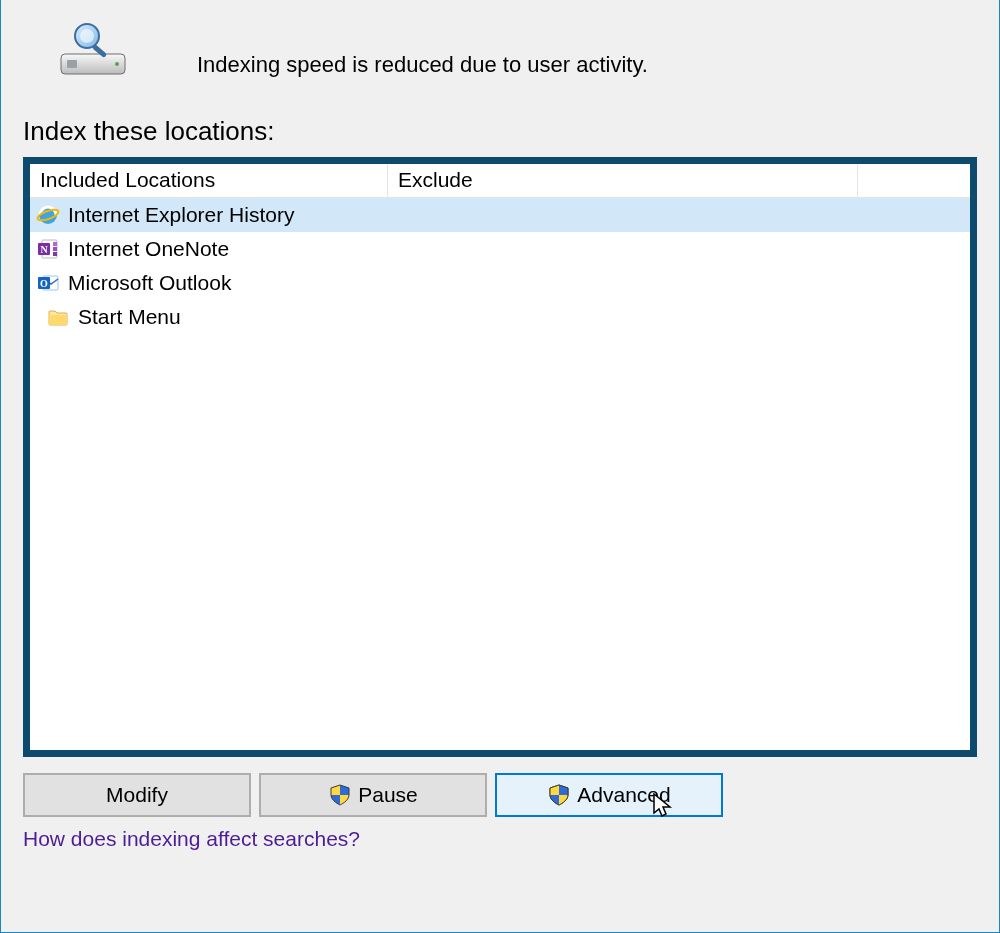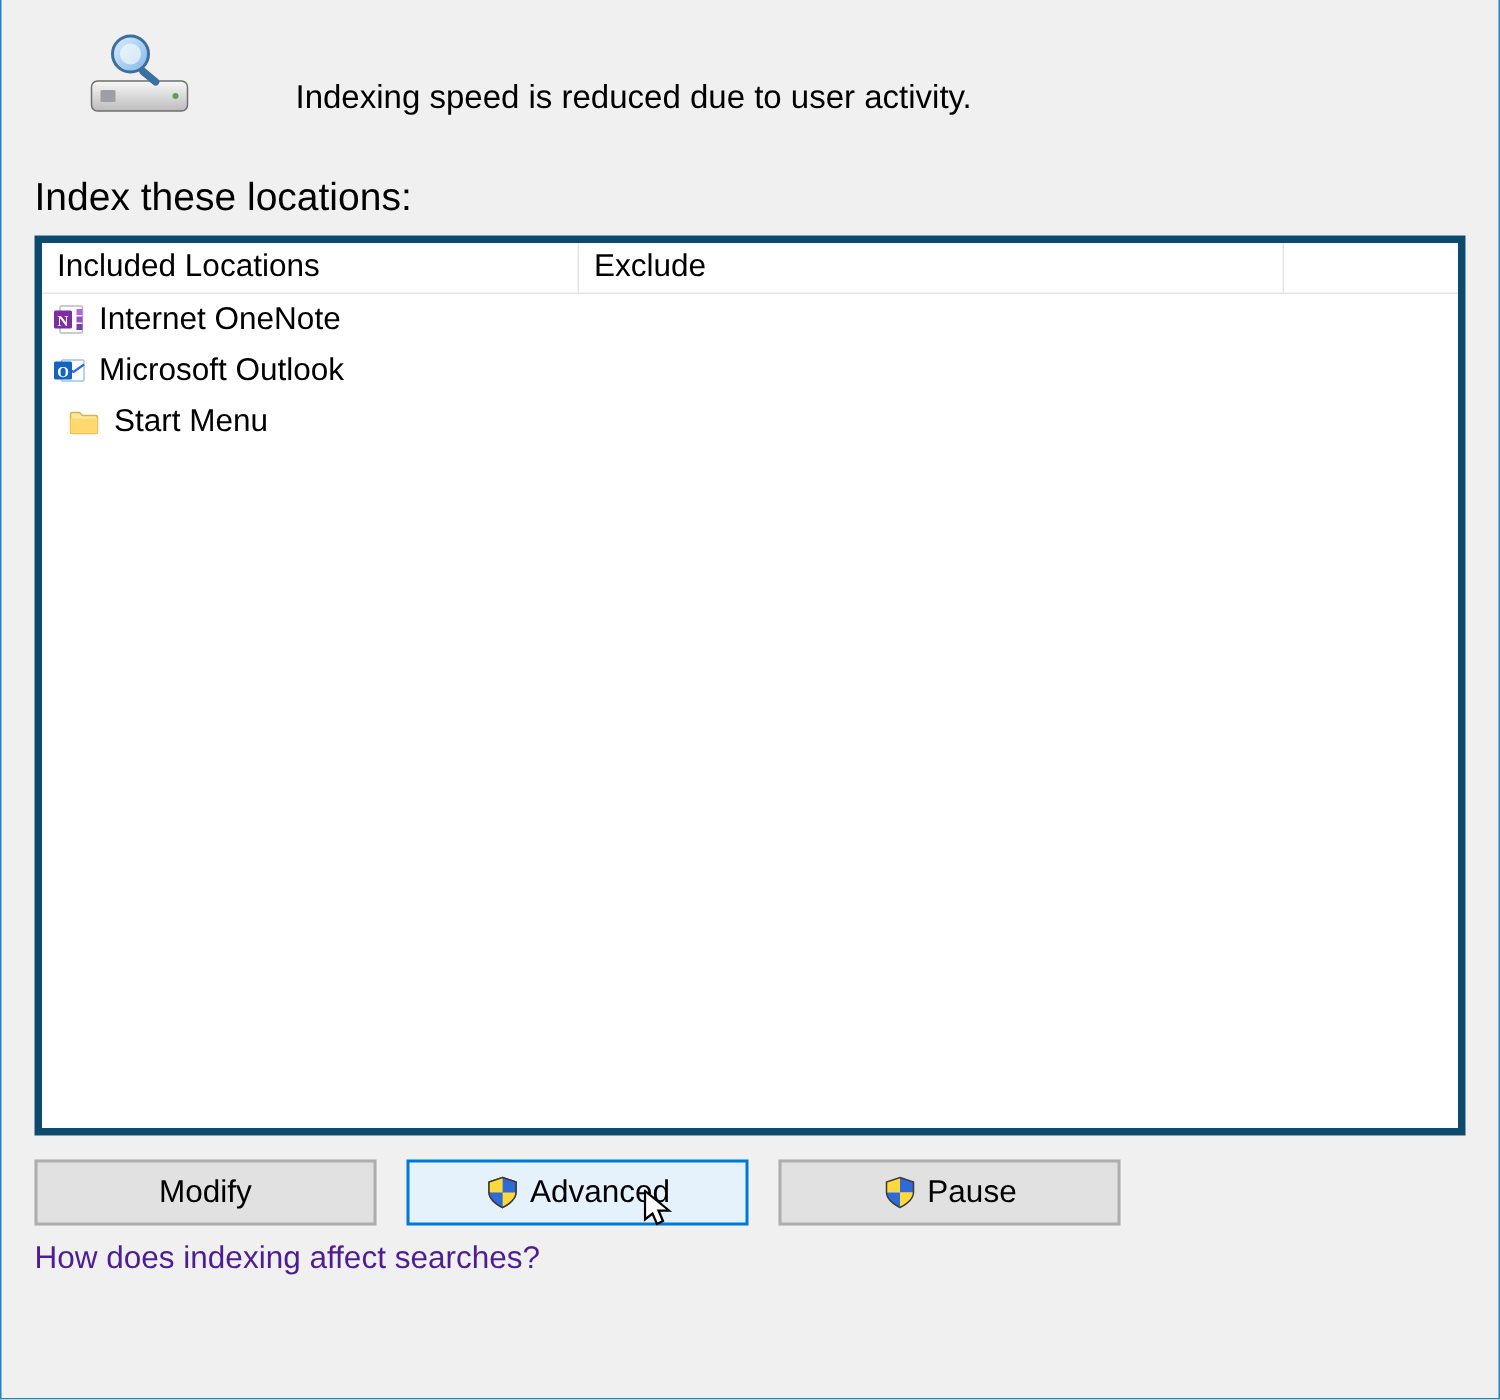--- a/index.html
+++ b/index.html
@@ -36,21 +36,21 @@
     color: #000;
   }
   .section-label {
     margin: 28px 22px 10px 22px;
     font-size: 26px;
   }
   .list-frame {
     margin: 0 22px;
     height: 600px;
     background: #fff;
-    border: 5px solid #0c4a6e;
+    border: 7px solid #0c4a6e;
     display: flex;
     flex-direction: column;
   }
   .headers {
     display: flex;
     height: 34px;
     width: 100%;
   }
   .hcell {
     border-right: 1px solid #e5e5e5;
@@ -88,21 +88,21 @@
     margin-right: 8px;
     display: inline-flex;
     align-items: center;
     justify-content: center;
   }
   .row-label { font-size: 21px; }
   .row-indent .row-icon { margin-left: 10px; }
 
   .button-row {
     display: flex;
-    gap: 20px;
+    gap: 8px;
     margin: 16px 22px 0 22px;
   }
   .win-btn {
     width: 228px; height: 44px;
     border: 2px solid #adadad;
     background: #e1e1e1;
     font: inherit;
     font-size: 21px;
     display: flex;
     align-items: center;
@@ -159,20 +159,33 @@
 
   <div class="section-label">Index these locations:</div>
 
   <div class="list-frame">
     <div class="headers">
       <div class="hcell col-included">Included Locations</div>
       <div class="hcell col-exclude">Exclude</div>
       <div class="hcell col-last"></div>
     </div>
     <div class="rows" id="rows-container">
+        <div class="row selected">
+          <div class="cell-included">
+            <span class="row-icon">
+  <svg viewBox="0 0 24 24" width="24" height="24">
+    <circle cx="12" cy="12" r="9" fill="#3aa6e8"></circle>
+    <path d="M4 12 A8 8 0 0 1 20 12" fill="none" stroke="#fff" stroke-width="3"></path>
+    <ellipse cx="12" cy="12" rx="11" ry="4" fill="none" stroke="#f7b500" stroke-width="2" transform="rotate(-20 12 12)"></ellipse>
+  </svg>
+</span>
+            <span class="row-label">Internet Explorer History</span>
+          </div>
+          <div class="cell-exclude"></div>
+        </div>
         <div class="row">
           <div class="cell-included">
             <span class="row-icon">
   <svg viewBox="0 0 24 24" width="24" height="24">
     <rect x="6" y="3" width="15" height="18" rx="1" fill="#fff" stroke="#bbb"></rect>
     <rect x="17" y="5" width="4" height="4" fill="#b366d9"></rect>
     <rect x="17" y="10" width="4" height="4" fill="#9a4fc7"></rect>
     <rect x="17" y="15" width="4" height="4" fill="#7c3aa8"></rect>
     <rect x="2" y="6" width="12" height="12" rx="1" fill="#7c2da3"></rect>
     <text x="8" y="16" font-size="10" font-weight="bold" fill="#fff" text-anchor="middle" font-family="Segoe UI">N</text>
@@ -209,20 +222,32 @@
           <div class="cell-exclude"></div>
         </div>
         <div class="row row-indent">
         </div>
       </div>
   </div>
 
   <div class="button-row">
     <button class="win-btn">
       <span>Modify</span>
+    </button>
+    <button class="win-btn">
+      <span class="shield-svg">
+        <svg viewBox="0 0 24 24" width="24" height="24">
+          <path d="M12 2 L21 5 V12 L12 12 Z" fill="#2f6bd6"></path>
+          <path d="M12 2 L3 5 V12 L12 12 Z" fill="#ffd83d"></path>
+          <path d="M12 12 L21 12 C21 18 12 22 12 22 Z" fill="#ffd83d"></path>
+          <path d="M12 12 L3 12 C3 18 12 22 12 22 Z" fill="#2f6bd6"></path>
+          <path d="M12 2 L21 5 V12 C21 18 12 22 12 22 C12 22 3 18 3 12 V5 Z" fill="none" stroke="#3a3a3a" stroke-width="1"></path>
+        </svg>
+      </span>
+      <span>Pause</span>
     </button>
     <button class="win-btn focused">
       <span class="shield-svg">
         <svg viewBox="0 0 24 24" width="24" height="24">
           <path d="M12 2 L21 5 V12 C21 18 12 22 12 22 C12 22 3 18 3 12 V5 Z" fill="#ffcc00" stroke="#5a4a00" stroke-width="1"></path>
           <path d="M12 2 L21 5 V12 C21 18 12 22 12 22 Z" fill="#2f6bd6"></path>
           <path d="M12 2 L12 22 C12 22 3 18 3 12 V5 Z M12 2 L21 5 V12 L12 12 Z" fill="none"></path>
           <path d="M12 2 L21 5 V12 L12 12 Z" fill="#2f6bd6"></path>
           <path d="M12 12 L3 12 V5 L12 2 Z" fill="#ffd83d"></path>
           <path d="M12 12 L21 12 C21 18 12 22 12 22 Z" fill="#ffd83d"></path>
@@ -230,29 +255,17 @@
           <path d="M12 2 L21 5 V12 C21 18 12 22 12 22 C12 22 3 18 3 12 V5 Z" fill="none" stroke="#3a3a3a" stroke-width="1"></path>
         </svg>
       </span>
       <span>Advanced</span>
       <span class="cursor" style="left:156px; top:18px;">
         <svg viewBox="0 0 20 28" width="20" height="28">
           <path d="M1 1 L1 20 L6 16 L9 23 L13 21 L10 14 L17 14 Z" fill="#fff" stroke="#000" stroke-width="1.5"></path>
         </svg>
       </span>
     </button>
-    <button class="win-btn">
-      <span class="shield-svg">
-        <svg viewBox="0 0 24 24" width="24" height="24">
-          <path d="M12 2 L21 5 V12 L12 12 Z" fill="#2f6bd6"></path>
-          <path d="M12 2 L3 5 V12 L12 12 Z" fill="#ffd83d"></path>
-          <path d="M12 12 L21 12 C21 18 12 22 12 22 Z" fill="#ffd83d"></path>
-          <path d="M12 12 L3 12 C3 18 12 22 12 22 Z" fill="#2f6bd6"></path>
-          <path d="M12 2 L21 5 V12 C21 18 12 22 12 22 C12 22 3 18 3 12 V5 Z" fill="none" stroke="#3a3a3a" stroke-width="1"></path>
-        </svg>
-      </span>
-      <span>Pause</span>
-    </button>
   </div>
 
   <a class="help-link">How does indexing affect searches?</a>
 
 </div>
 
 </body></html>

